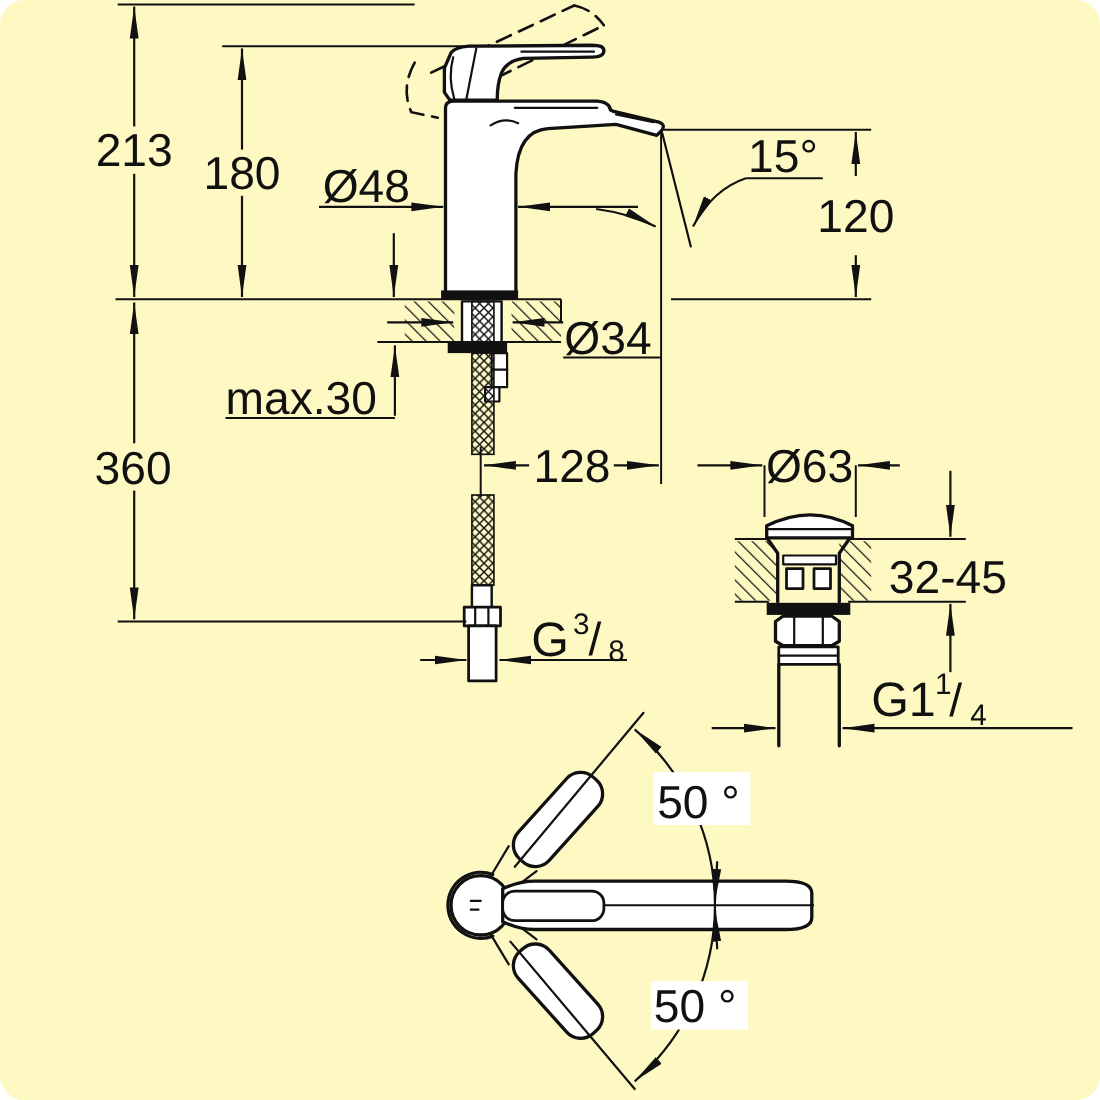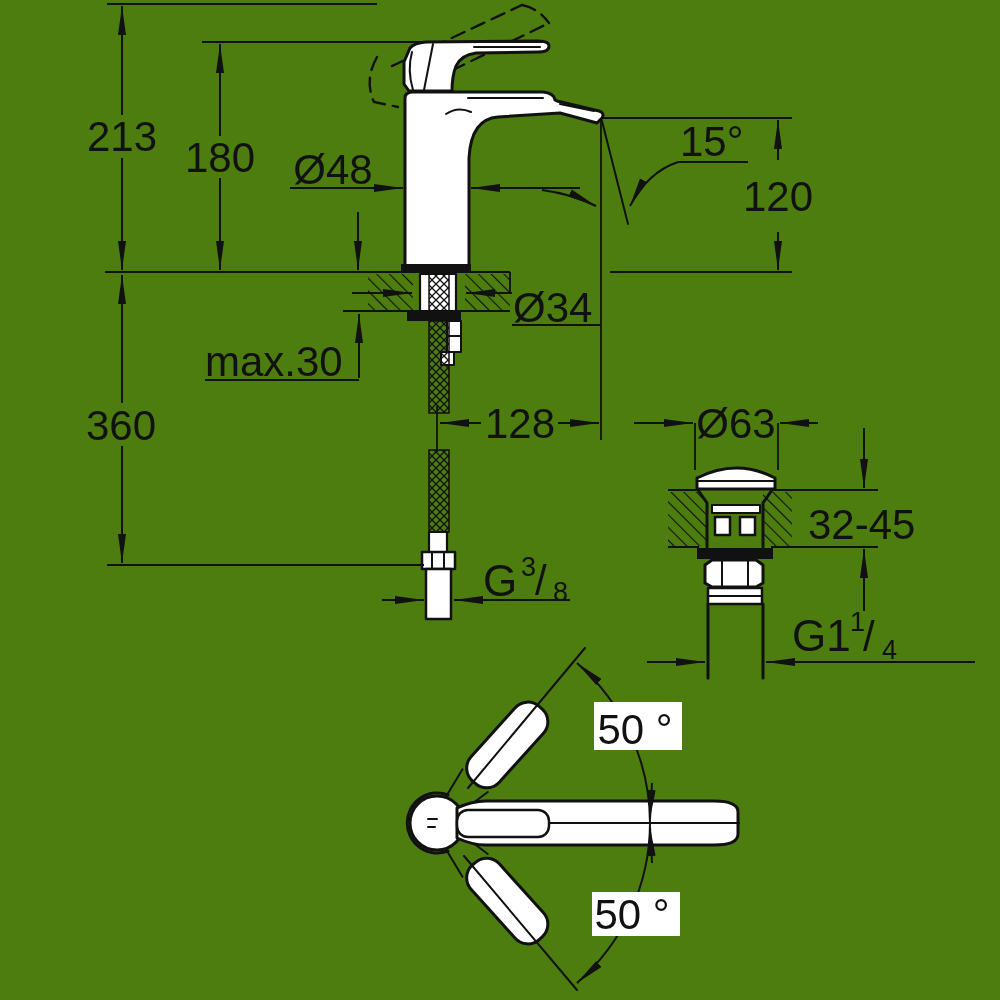--- a/index.html
+++ b/index.html
@@ -1,17 +1,17 @@
 <!DOCTYPE html>
 <html><head>
 <meta charset="utf-8">
 <style>
   html,body{margin:0;padding:0;background:#fff;}
-  .stage{width:1000px;height:1000px;position:relative;background:#4d7c0f;
-         font-family:"Liberation Sans",sans-serif;}
+  .stage{width:1000px;height:1000px;position:relative;background:#fef9c3;
+         font-family:"Liberation Sans",sans-serif;border-radius:22px;}
   svg{display:block;}
   svg text{fill:#111;font-family:"Liberation Sans",sans-serif;}
   .lbl{font-size:42px;}
   .lblsm{font-size:27px;}
   .lblmd{font-size:44px;}
   .out{fill:#fff;stroke:#111;stroke-width:3;stroke-linejoin:round;}
   .ln{fill:none;stroke:#111;stroke-width:3;stroke-linecap:round;}
   .ln2{fill:none;stroke:#111;stroke-width:2;stroke-linecap:round;}
   .dim{fill:none;stroke:#111;stroke-width:2;}
   .thin{fill:none;stroke:#111;stroke-width:1.8;}

